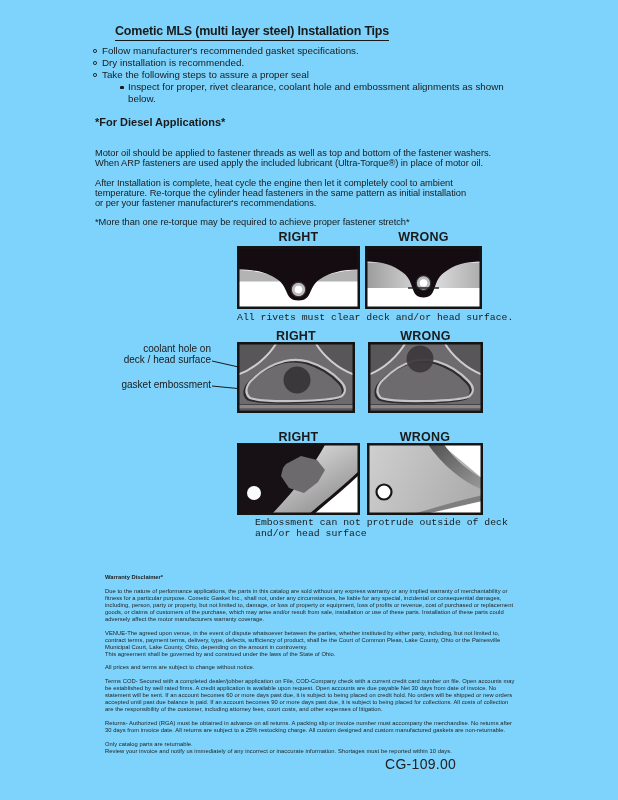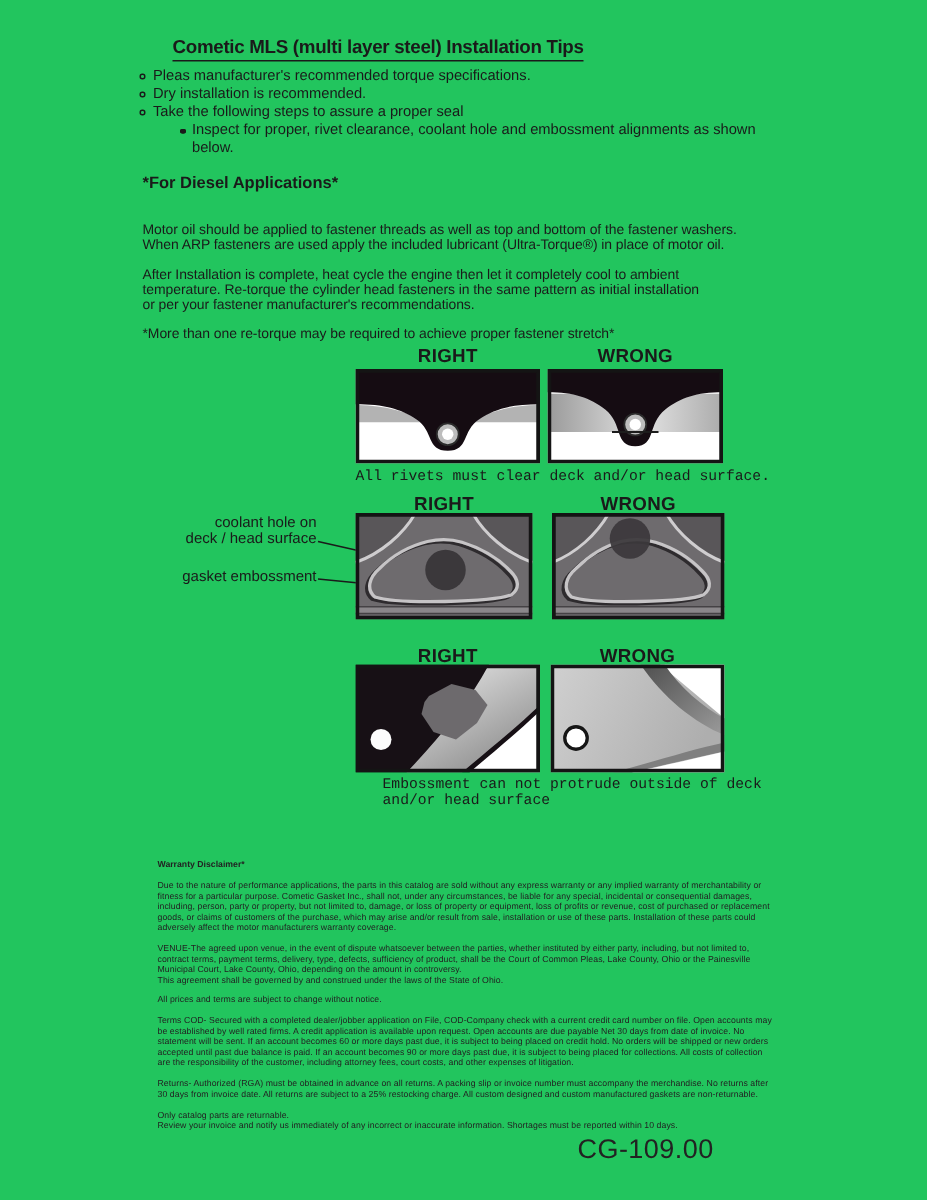--- a/index.html
+++ b/index.html
@@ -1,18 +1,18 @@
 <!DOCTYPE html>
 <html><head>
 <meta charset="utf-8">
 <style>
   * { margin:0; padding:0; box-sizing:border-box; }
   html,body { background:#e8e8e8; }
   #page {
-    position:relative; width:618px; height:800px; background:#22c55e;
+    position:relative; width:618px; height:800px; background:#7dd3fc;
     font-family:"Liberation Sans","DejaVu Sans",sans-serif; color:#1a1a1a;
     overflow:hidden; margin:0 auto;
   }
   .abs { position:absolute; }
 
   
   #title {
     left:115px; top:24px; font-size:12.5px; font-weight:bold; letter-spacing:-0.2px;
     border-bottom:1.4px solid #1a1a1a; padding-bottom:2px;
   }
@@ -42,33 +42,33 @@
   .panel svg { display:block; }
 
   
   .ann { position:absolute; text-align:right; font-size:10px; line-height:10.8px; white-space:pre-line; }
 
   
   #legal { left:105px; top:574px; width:430px; font-size:5.8px; line-height:7px; color:#222; }
   #legal .lg-head { font-weight:bold; margin-bottom:6.8px; }
   #legal p { white-space:pre-line; margin-bottom:6.8px; letter-spacing:0.05px; }
 
-  #code { left:385px; top:756px; font-size:18px; letter-spacing:0.3px; color:#222; }
+  #code { left:385px; top:756px; font-size:14px; letter-spacing:0.3px; color:#222; }
 </style>
 </head>
 <body>
 
 <div id="page">
 
   <div id="title" class="abs">Cometic MLS (multi layer steel) Installation Tips</div>
 
   <div id="intro" class="abs">
     <div class="b-row">
       <span class="marker-o"></span>
-      <span>Pleas manufacturer's recommended torque specifications.</span>
+      <span>Follow manufacturer's recommended gasket specifications.</span>
     </div>
     <div class="b-row">
       <span class="marker-o"></span>
       <span>Dry installation is recommended.</span>
     </div>
     <div class="b-row">
       <span class="marker-o"></span>
       <span>Take the following steps to assure a proper seal</span>
     </div>
     <div class="b-row sub">

